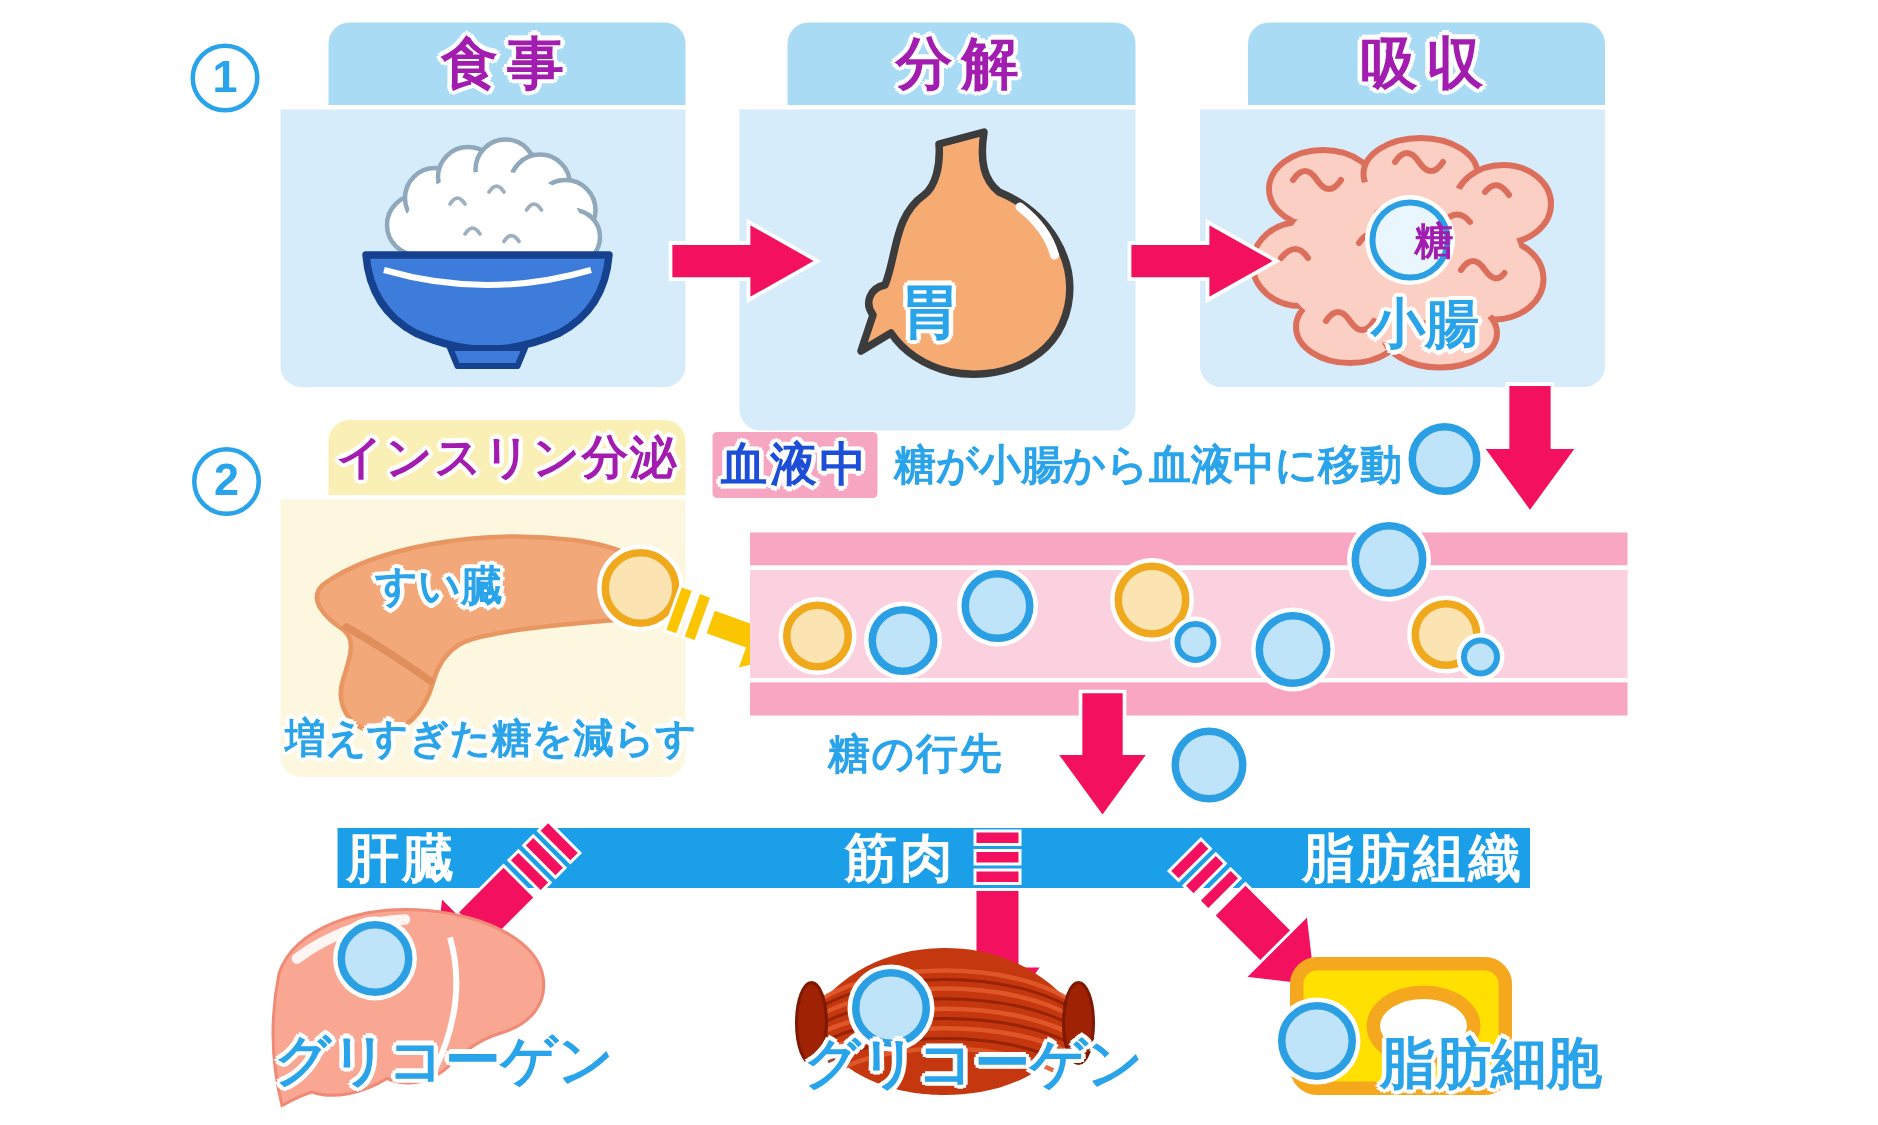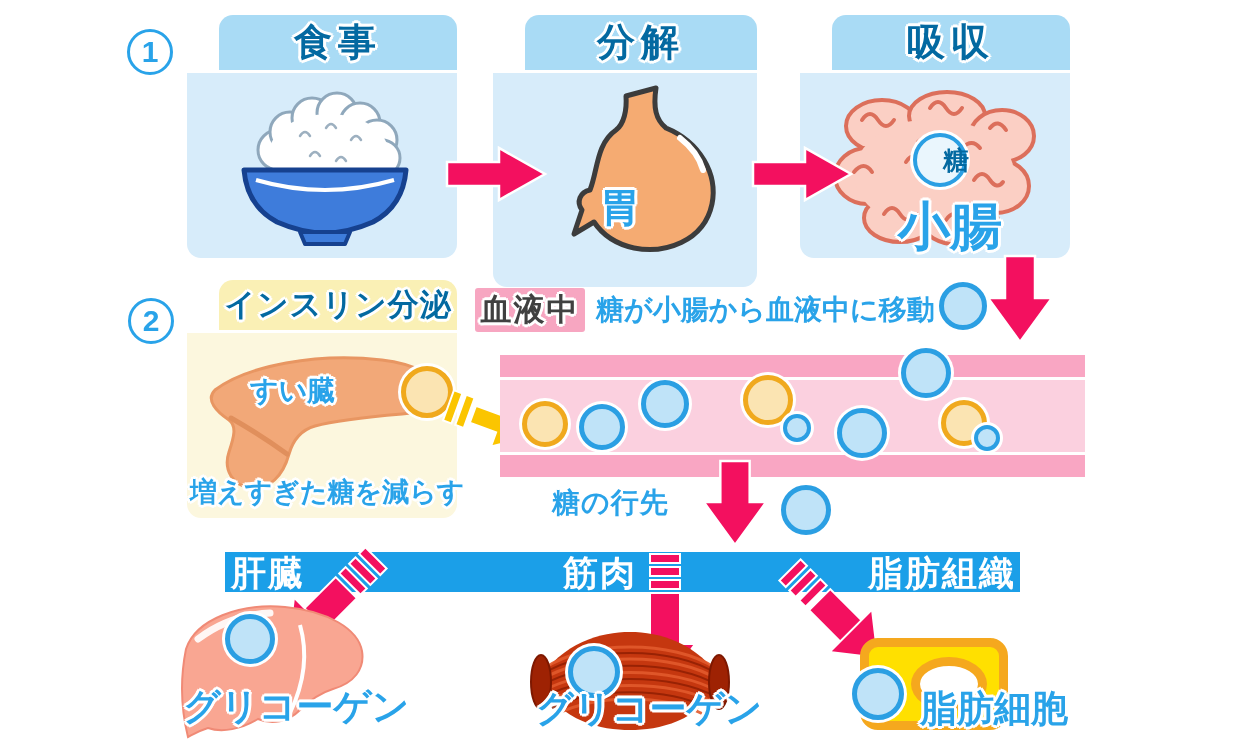--- a/index.html
+++ b/index.html
@@ -1,21 +1,21 @@
 <!DOCTYPE html>
 <html><head>
 <meta charset="utf-8">
 <style>
   html,body { margin:0; padding:0; background:#fff; }
   body { font-family:"Liberation Sans", sans-serif; font-weight:bold; }
   #canvas { position:relative; width:1252px; height:750px; background:#ffffff; overflow:hidden; }
   .abs { position:absolute; }
 
   
-  .blue { color:#0369a1;margin-left:32px; }
+  .blue { color:#a21caf;margin-left:32px; }
   .ow {
     text-shadow:
       2px 0 0 #fff, -2px 0 0 #fff, 0 2px 0 #fff, 0 -2px 0 #fff,
       2px 2px 0 #fff, -2px -2px 0 #fff, 2px -2px 0 #fff, -2px 2px 0 #fff,
       3px 0 0 #fff, -3px 0 0 #fff, 0 3px 0 #fff, 0 -3px 0 #fff;
   }
 
   .badge {
     position:absolute; box-sizing:border-box;
     border:3px solid #29A3E9; color:#29A3E9; border-radius:50%;
@@ -47,21 +47,21 @@
   .insulin {
     position:absolute; box-sizing:border-box; border-radius:50%;
     background:#FBE4B2; border:5px solid #F0A91D; box-shadow:0 0 0 3px #fff;
   }
 
   .vessel { position:absolute; display:flex; flex-direction:column; }
   .vessel-wall { height:22px; background:#F9A6C3; }
   .vessel-lumen { flex:1; background:#FBD0DF; border-top:3px solid #fff; border-bottom:3px solid #fff; }
 
   .blood-tag {
-    position:absolute; background:#F7A6C1; color:#404040;
+    position:absolute; background:#F7A6C1; color:#1d4ed8;
     display:flex; align-items:center; justify-content:center;
     font-size:31px; letter-spacing:2px; border-radius:3px;
   }
 
   .dest-bar { position:absolute; background:#1B9FE8; }
   .dest-bar span { position:absolute; top:0; height:40px; line-height:42px; color:#fff; font-size:35px; letter-spacing:2px; white-space:nowrap; }
 
   .fatcell {
     position:absolute; box-sizing:border-box;
     background:#FFE000; border:9px solid #F5A81E; border-radius:18px;
@@ -149,21 +149,21 @@
         <path d="M152,96 q8,-12 16,0 q7,10 13,2"></path>
       <path d="M62,130 q8,-12 16,0 q8,12 16,0"></path>
         <path d="M124,136 q8,-12 16,0 q8,12 16,0"></path>
       <path d="M96,58 q10,-10 18,0"></path>
         <path d="M140,64 q10,-10 18,0"></path>
     </g>
   </svg>
   <div class="sugar" style="left:913px; top:133px; width:54px; height:54px; border-width:4px; background:#EAF6FD; display:flex; align-items:center; justify-content:center;">
     <span class="blue" style="font-size:26px;">糖</span>
   </div>
-  <div class="lbl ow" style="left:880px; top:192px; width:140px; text-align:center; font-size:52px;">小腸</div>
+  <div class="lbl ow" style="left:880px; top:192px; width:140px; text-align:center; font-size:36px;">小腸</div>
 
   <svg class="abs" style="left:447px; top:146px;" width="100" height="56" viewBox="0 0 100 56">
     <polygon points="0,16 52,16 52,2 98,28 52,54 52,40 0,40" fill="#F3105F" stroke="#fff" stroke-width="2.5"></polygon>
   </svg>
   <svg class="abs" style="left:753px; top:146px;" width="100" height="56" viewBox="0 0 100 56">
     <polygon points="0,16 52,16 52,2 98,28 52,54 52,40 0,40" fill="#F3105F" stroke="#fff" stroke-width="2.5"></polygon>
   </svg>
 
   <svg class="abs" style="left:988px; top:256px;" width="64" height="88" viewBox="0 0 64 88">
     <polygon points="17,0 47,0 47,42 64,42 32,86 0,42 17,42" fill="#F3105F" stroke="#fff" stroke-width="2.5"></polygon>

